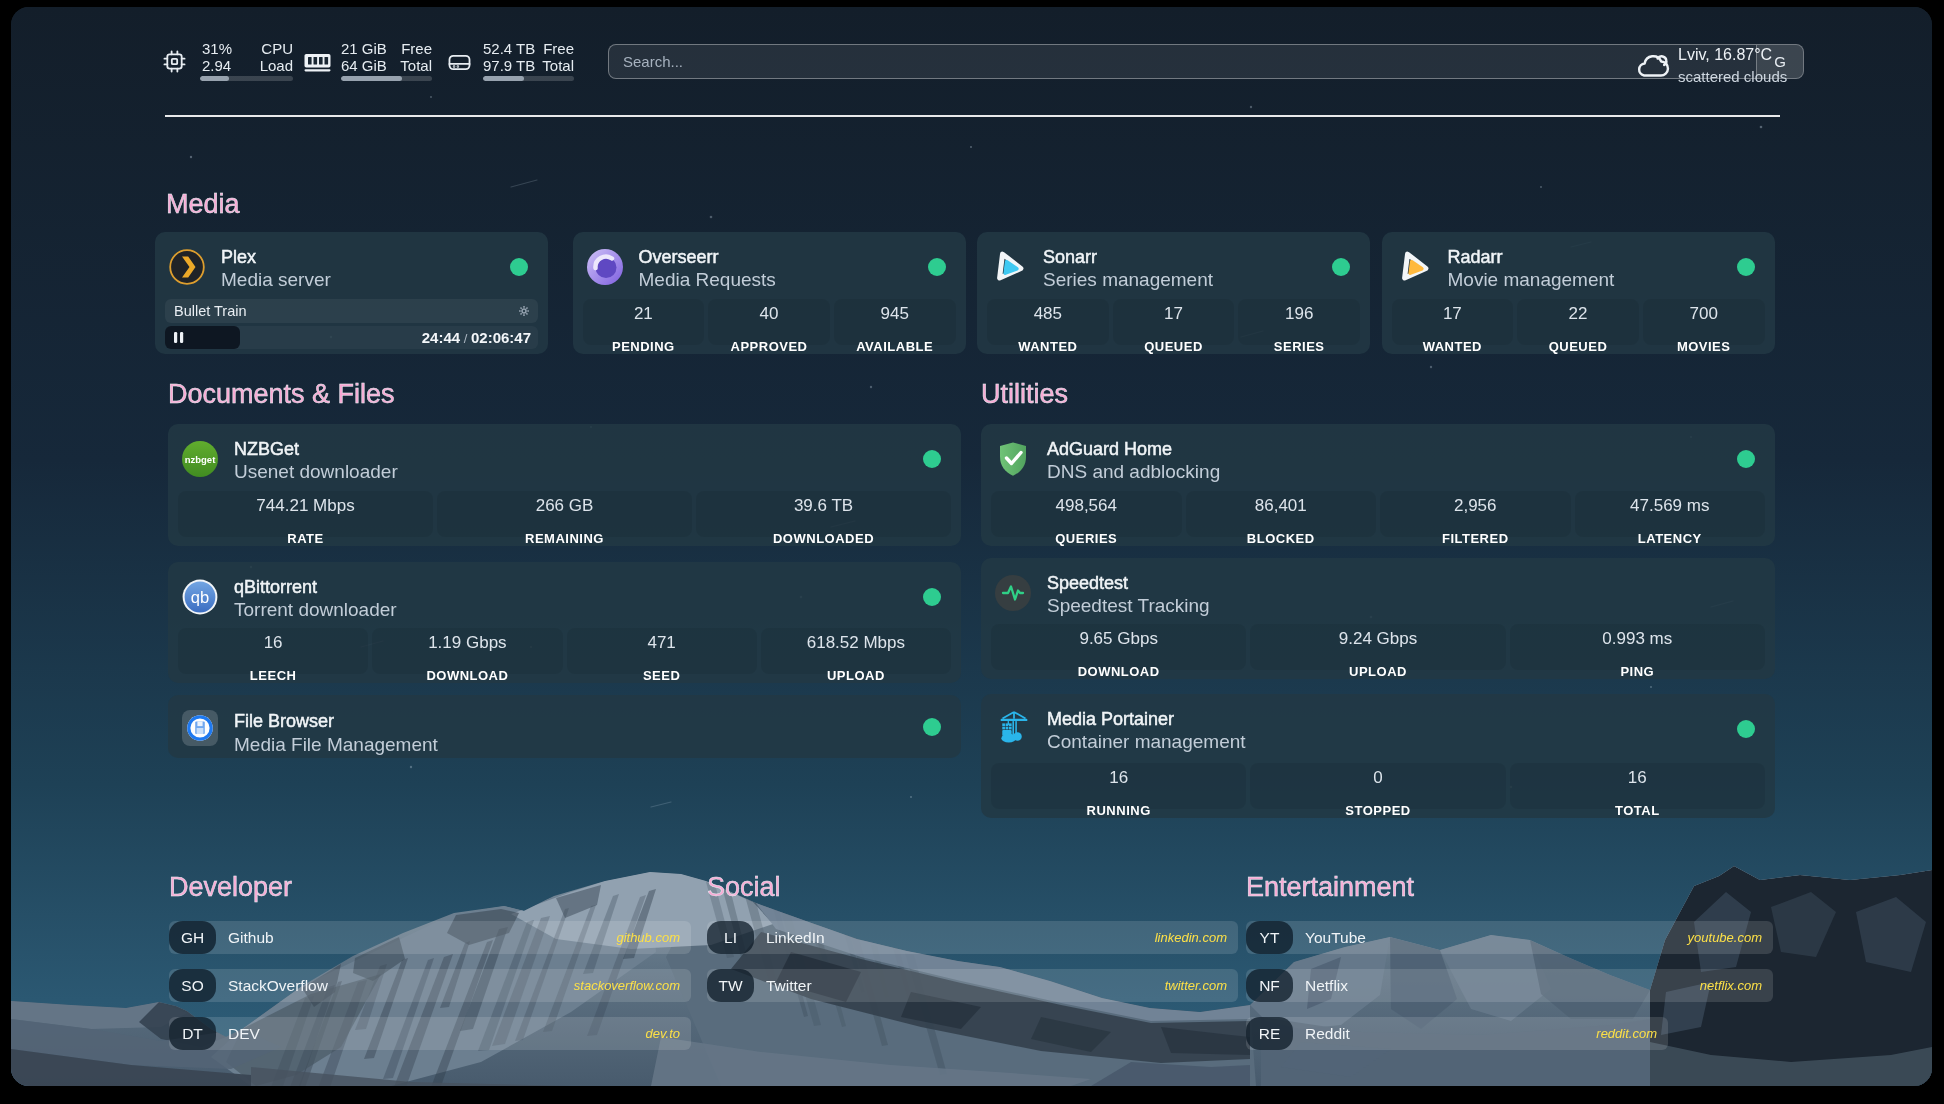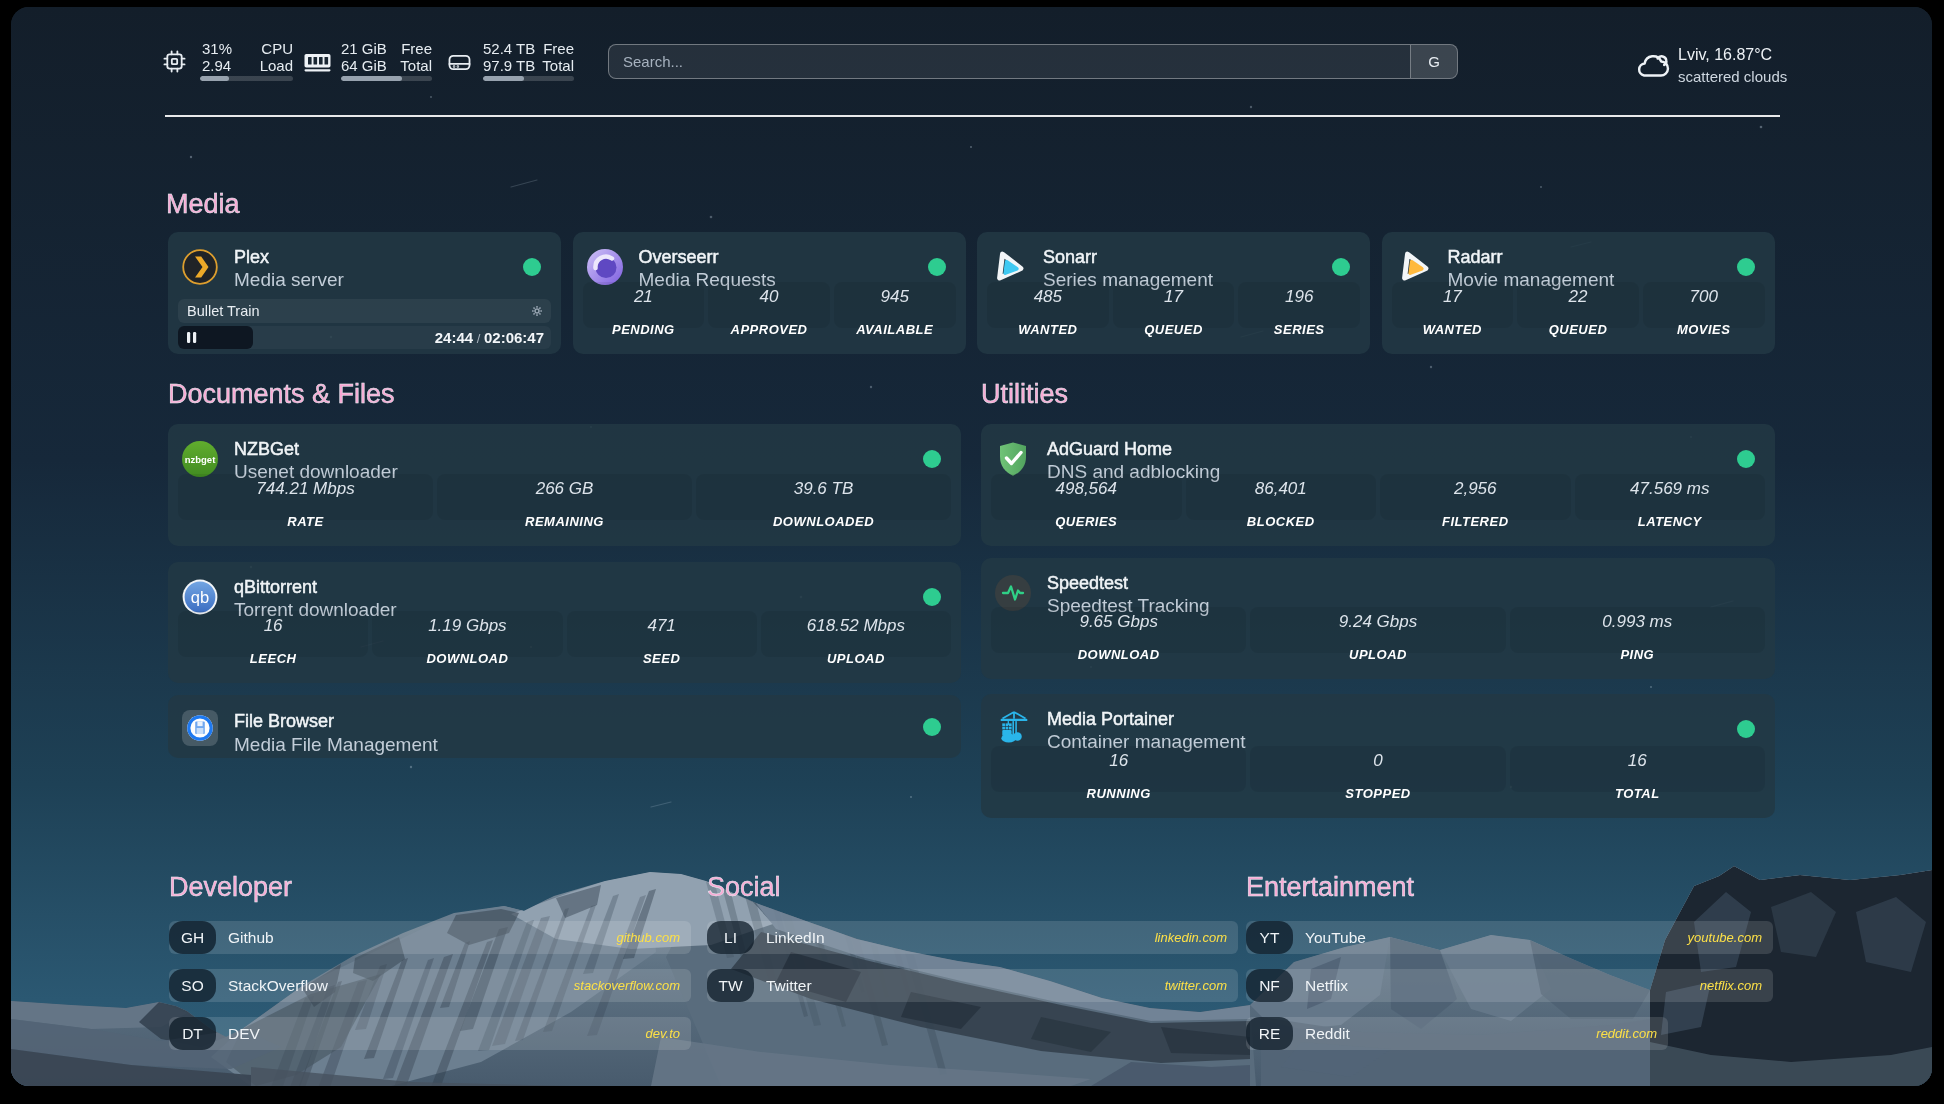--- a/index.html
+++ b/index.html
@@ -9,21 +9,21 @@
     border-radius:18px; overflow:hidden; background:#16222e; }
   #bg { position:absolute; left:0; top:0; }
   .abs { position:absolute; }
   
   .res { position:absolute; top:33px; font-size:15px; color:#e6ecf1; }
   .res .r1 { height:17px; }
   .res .r2 { height:17px; }
   .bar { position:absolute; top:69px; height:5px; border-radius:3px;
     background:rgba(255,255,255,.17); overflow:hidden; }
   .bar i { display:block; height:100%; border-radius:3px; background:#97a2ae; }
-  #search { position:absolute; left:597px; top:37px; width:850px; height:35px;
+  #search { position:absolute; left:597px; top:37px; width:1196px; height:35px;
     background:rgba(255,255,255,.08); border:1px solid rgba(255,255,255,.35);
     border-radius:8px; color:#a7b2bf; font-size:15px; line-height:33px;
     padding-left:14px; }
   #gbtn { position:absolute; right:0; top:0; bottom:0; width:47px;
     border-left:1px solid rgba(255,255,255,.3); background:rgba(255,255,255,.1);
     color:#e8edf2; font-size:15px;
     text-align:center; line-height:33px; border-radius:0 7px 7px 0; }
   #wtxt1 { position:absolute; left:1667px; top:39px; font-size:16px; color:#eef2f6; }
   #wtxt2 { position:absolute; left:1667px; top:61px; font-size:15px; color:#ced7e0; }
   #hr { position:absolute; left:154px; top:108px; width:1615px; height:2px;
@@ -32,22 +32,22 @@
   .sect { position:absolute; font-size:27px; color:#f9a8d4; font-weight:normal; letter-spacing:-.4px; -webkit-text-stroke:.5px #e9eef3;
     letter-spacing:0; }
   
   .card { position:absolute; background:rgba(34,56,68,.85); border-radius:10px; }
   .ci { position:absolute; left:14px; top:17px; width:36px; height:36px; }
   .ct { position:absolute; left:66px; top:15px; font-size:18px; font-weight:normal;
     -webkit-text-stroke:.5px #f0f4f7; color:#f0f4f7; }
   .cs { position:absolute; left:66px; top:37px; font-size:19px; color:#c2cdd8; }
   .dot { position:absolute; width:18px; height:18px; border-radius:50%;
     background:#2ecc90; right:20px; top:26px; }
-  .stats { position:absolute; left:10px; right:10px; bottom:26px; height:46px;
-    display:flex; gap:4px;font-style:italic; }
+  .stats { position:absolute; left:10px; right:10px; bottom:9px; height:46px;
+    display:flex; gap:4px; }
   .box { flex:1; background:rgba(0,0,0,.07); border-radius:8px;
     text-align:center; color:#dde4eb; }
   .box .n { font-size:17px; margin-top:5px; height:20px; }
   .box .l { font-size:13px; font-weight:bold; color:#fff; letter-spacing:.5px;margin-top:15px; }
   
   .prow { position:absolute; left:10px; width:373px; height:24px; border-radius:6px;
     background:rgba(255,255,255,.055); color:#e8edf2; font-size:14.5px; }
   
   .bm { position:absolute; height:33px; background:rgba(255,255,255,.13);
     border-radius:6px; color:#f0f4f7; }
@@ -235,21 +235,21 @@
 <svg class="abs" style="left:1625px;top:43px" width="36" height="29" viewBox="0 0 28 22" fill="none" stroke="#eef2f6" stroke-width="1.9" stroke-linecap="round" stroke-linejoin="round">
   <path d="M6.3 19.5 A4.7 4.7 0 0 1 6.7 10.2 A6.8 6.8 0 0 1 19.6 8.6 A4.6 4.6 0 0 1 19.2 19.5 Z"></path>
   <path d="M16.8 6.4 A3.7 3.7 0 0 1 23.6 8.0 A3.1 3.1 0 0 1 21.9 11.3"></path>
 </svg>
 <div id="wtxt1">Lviv, 16.87°C</div>
 <div id="wtxt2">scattered clouds</div>
 <div id="hr"></div>
 
 <div class="sect" style="left:155px;top:182px">Media</div>
 
-<div class="card" style="left:157px;top:225px;width:393px;height:122px">
+<div class="card" style="left:144px;top:225px;width:393px;height:122px">
   <svg class="ci" viewBox="0 0 36 36">
           <circle cx="18" cy="18" r="16.8" fill="#202327" stroke="#dd9e2e" stroke-width="1.8"></circle>
           <polygon points="13,7.5 19.2,7.5 26.5,18 19.2,28.5 13,28.5 20.5,18" fill="#eda928"></polygon>
         </svg>
   <div class="ct">Plex</div>
         <div class="cs">Media server</div>
         <div class="dot"></div>
   <div class="prow" style="top:67px">
     <span style="position:absolute;left:9px;top:4px">Bullet Train</span>
     <svg style="position:absolute;right:7px;top:5px" width="14" height="14" viewBox="0 0 24 24" fill="none" stroke="#96a3b0" stroke-width="2.6">

